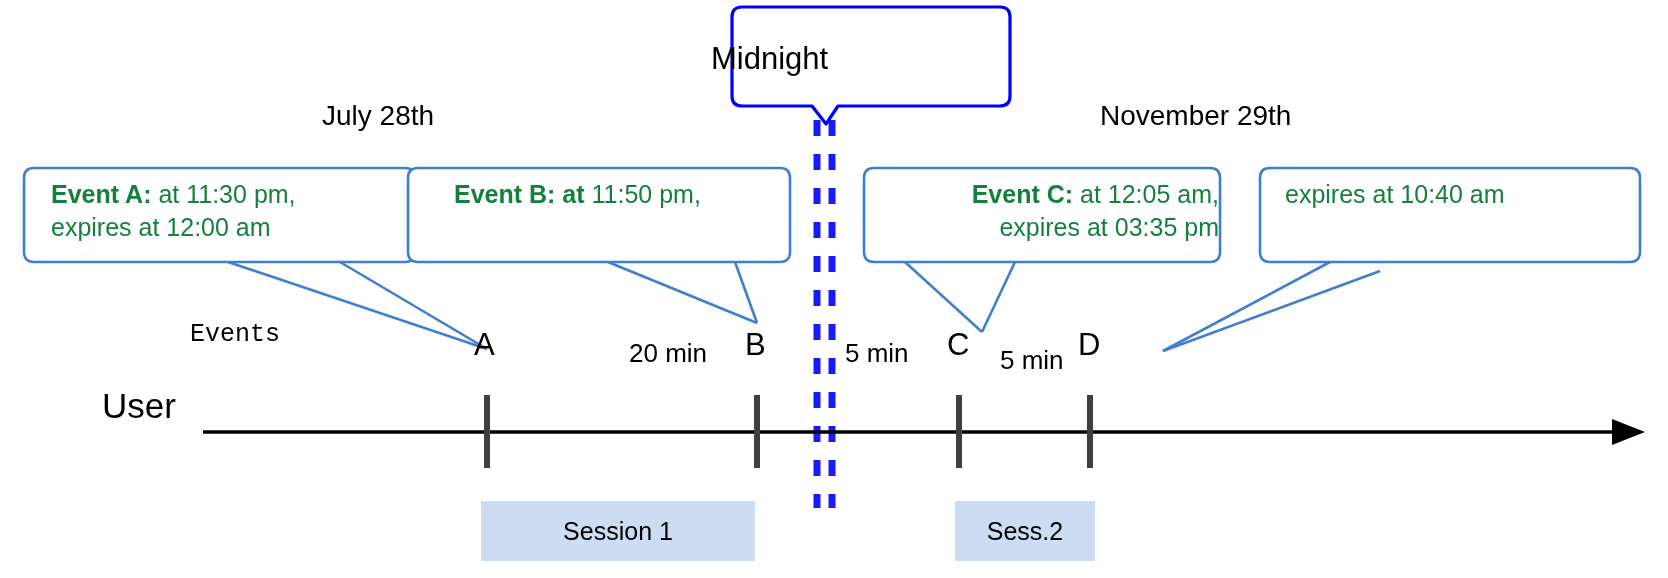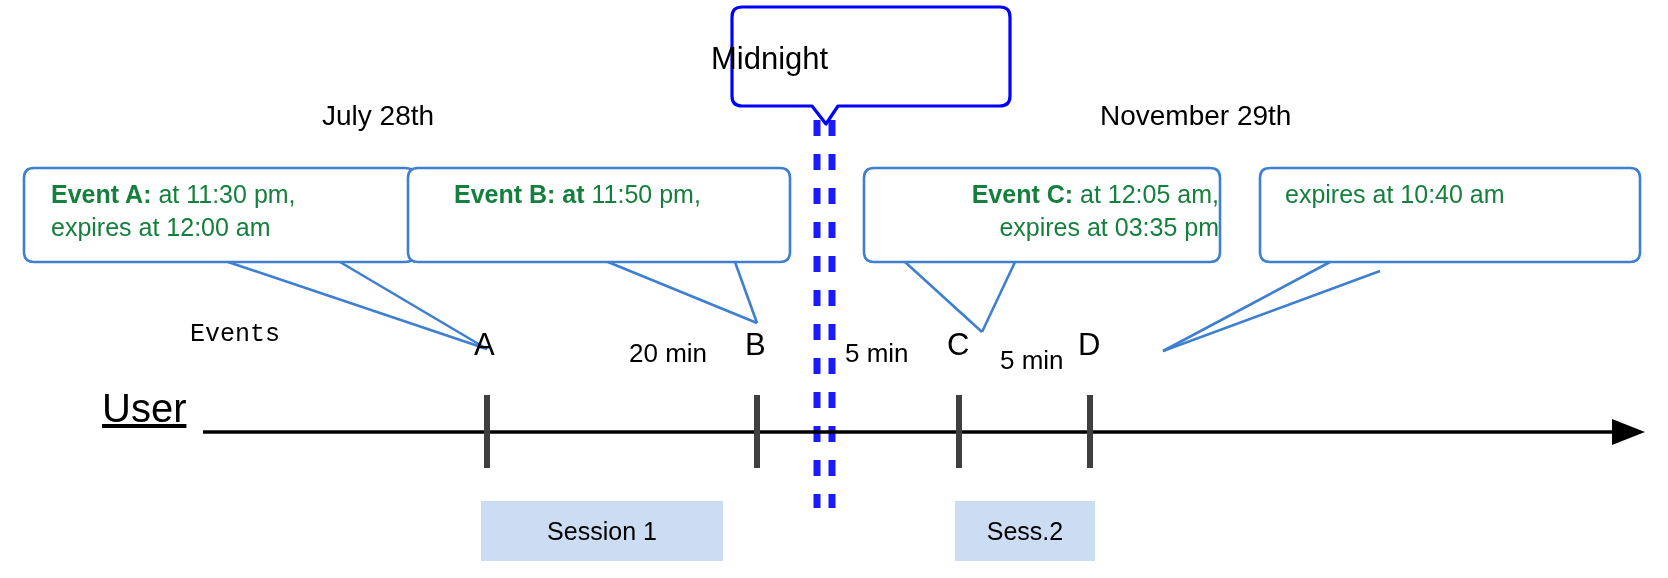--- a/index.html
+++ b/index.html
@@ -13,21 +13,21 @@
   .txt{position:absolute;color:#000;white-space:pre;}
 
   
   .callout-text{
     position:absolute;font-size:25px;line-height:33px;color:#15803d;
   }
   .callout-text b{font-weight:bold;}
 
   .date-label{font-size:28px;}
   .midnight-label{font-size:31px;}
-  .axis-label{font-size:40px;text-decoration:underline;}
+  .axis-label{font-size:35px;}
   .events-label{font-size:25px;}
   .marker-label{font-size:31px;}
   .interval-label{font-size:26px;}
   .session-label{font-size:25px;}
 
   .session-box{
     position:absolute;display:flex;align-items:center;justify-content:center;
   }
 </style>
 </head>
@@ -118,20 +118,20 @@
 
   <div class="txt marker-label" style="left:474px;top:327px;">A</div>
   <div class="txt marker-label" style="left:745px;top:327px;">B</div>
   <div class="txt marker-label" style="left:947px;top:327px;">C</div>
   <div class="txt marker-label" style="left:1078px;top:327px;">D</div>
 
   <div class="txt interval-label" style="left:629px;top:338px;">20 min</div>
   <div class="txt interval-label" style="left:845px;top:338px;">5 min</div>
   <div class="txt interval-label" style="left:1000px;top:345px;">5 min</div>
 
-  <div class="session-box" style="left:481px;top:501px;width:242px;height:60px;background:#ccdcf2;">
+  <div class="session-box" style="left:481px;top:501px;width:274px;height:60px;background:#ccdcf2;">
     <span class="session-label">Session 1</span>
   </div>
   <div class="session-box" style="left:955px;top:501px;width:140px;height:60px;background:#ccdcf2;text-align:center;">
     <span class="session-label">Sess.2</span>
   </div>
 
 </div>
 
 </body></html>

